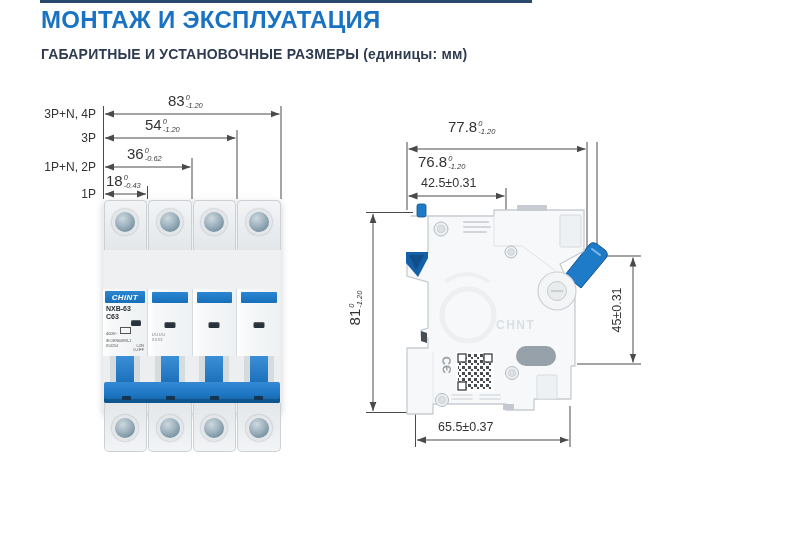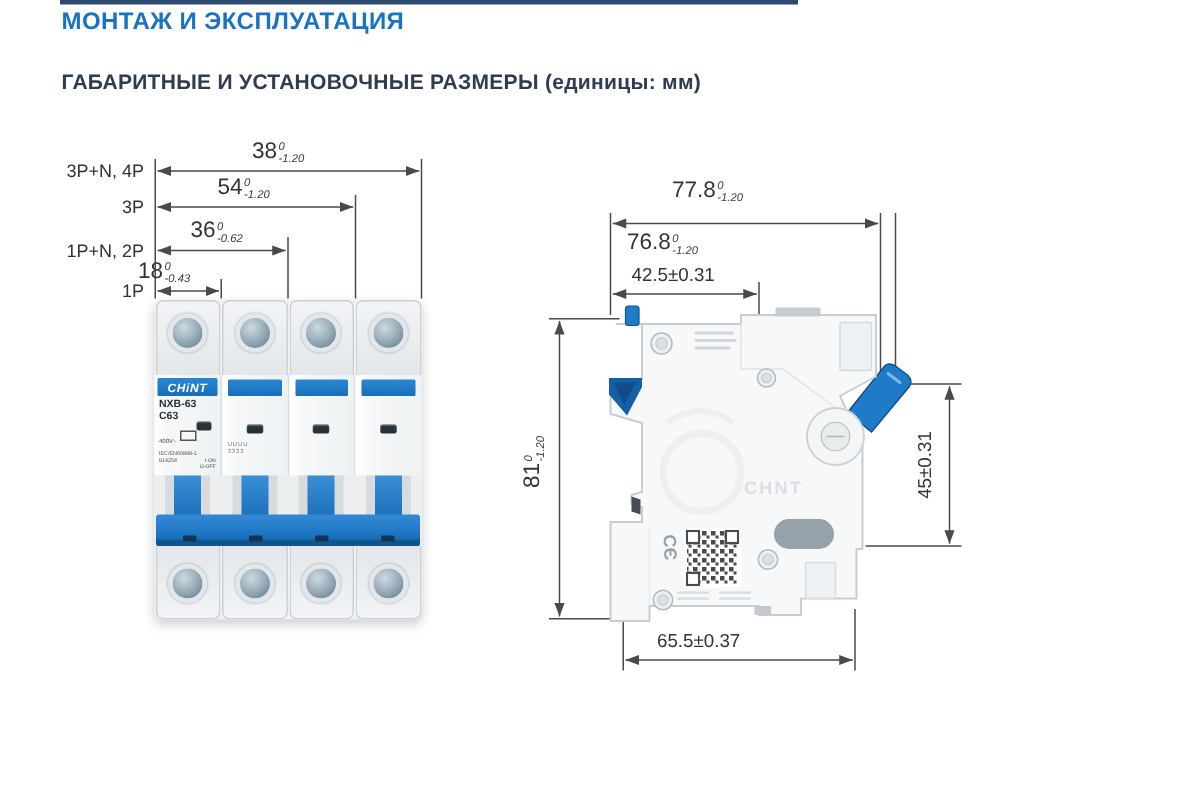--- a/index.html
+++ b/index.html
@@ -1,21 +1,21 @@
 <!DOCTYPE html>
 <html><head>
 <meta charset="utf-8">
 <style>
   html,body{margin:0;padding:0;background:#ffffff;}
   .canvas{
     position:relative;width:785px;height:538px;background:#ffffff;overflow:hidden;
     font-family:"Liberation Sans", sans-serif;
   }
   .topbar{position:absolute;left:40px;top:0;width:492px;height:3px;background:#2c4a6e;}
-  .title{position:absolute;left:41px;top:6px;font-size:16px;font-weight:700;color:#1a73c2;letter-spacing:.3px;}
+  .title{position:absolute;left:41px;top:6px;font-size:24px;font-weight:700;color:#1a73c2;letter-spacing:.3px;}
   .subtitle{position:absolute;left:41px;top:46px;font-size:14px;font-weight:700;color:#2e3b50;letter-spacing:.2px;}
 
   
   .dim{position:absolute;display:inline-flex;align-items:center;gap:1px;color:#333;white-space:nowrap;}
   .dim .num{font-size:15px;line-height:16px;}
   .dim .tol{display:flex;flex-direction:column;font-size:7.5px;line-height:8px;color:#3a3a3a;transform:translateY(1px);}
   .dim.plain{font-size:12.5px;}
   .rot{transform:rotate(-90deg);transform-origin:center;}
   .pole-label{position:absolute;width:72px;text-align:right;font-size:12px;color:#333;white-space:nowrap;}
 
@@ -32,21 +32,21 @@
   .fv-bottom .term{border-radius:0 0 5px 5px;border-bottom:1px solid #ccd1d5;border-top:none;
     background:linear-gradient(0deg,#f2f4f6 0%,#e3e7ea 100%);}
   .screw{
     position:absolute;left:50%;transform:translateX(-50%);width:20px;height:20px;border-radius:50%;
     background:radial-gradient(circle at 38% 32%, #cdd9df 0%, #9db1bd 45%, #75909f 78%, #5d7But7 100%);
     background:radial-gradient(circle at 38% 32%, #cdd9df 0%, #9db1bd 45%, #75909f 78%, #5d7787 100%);
     border:3px solid #e3e7ea;box-shadow:0 0 2px rgba(40,50,60,.45);
   }
   .fv-top .screw{top:8px;}
   .fv-bottom .screw{top:12px;}
-  .fv-face{height:67px;background:#f7f9fa;}
+  .fv-face{height:67px;background:#f7f9fa;margin-top:39px;}
   .pole{flex:1;position:relative;border-right:1px solid #d8dcdf;box-sizing:border-box;background:linear-gradient(90deg,#ffffff 0%,#f6f8f9 20%,#eef1f3 100%);}
   .pole:last-child{border-right:none;}
   .pole-top-bar{margin:3px 4px 0 4px;height:11px;background:linear-gradient(180deg,#2b86d2,#176fba);border-radius:1px;}
   .brand-bar{margin:2px 2px 0 2px;height:12px;background:linear-gradient(180deg,#2b86d2,#176fba);border-radius:1px;
     display:flex;align-items:center;justify-content:center;}
   .brand-bar span{color:#fff;font-size:8px;font-weight:700;font-style:italic;letter-spacing:.4px;}
   .model{font-size:7px;font-weight:700;color:#2b2f33;padding:2px 0 0 3px;line-height:8px;}
   .rating{font-size:7px;font-weight:700;color:#2b2f33;padding:0 0 0 3px;line-height:8px;}
   .voltage{font-size:4px;color:#444;padding-left:3px;line-height:5px;}
   .certbox{display:inline-block;width:9px;height:5px;border:.5px solid #555;margin-left:2px;vertical-align:middle;}
@@ -277,41 +277,41 @@
         </div>
     </div>
   </div>
 
   <div class="pole-label" style="left:24px;top:107px">3P+N, 4P</div>
   <div class="pole-label" style="left:24px;top:131px">3P</div>
   <div class="pole-label" style="left:24px;top:160px">1P+N, 2P</div>
   <div class="pole-label" style="left:24px;top:187px">1P</div>
 
   <div class="dim" style="left:168px;top:93px">
-    <span class="num">38</span>
+    <span class="num">83</span>
     <span class="tol">
         <i>0</i>
         <i>-1.20</i>
       </span>
   </div>
   <div class="dim" style="left:145px;top:117px">
     <span class="num">54</span>
     <span class="tol">
         <i>0</i>
         <i>-1.20</i>
       </span>
   </div>
   <div class="dim" style="left:127px;top:146px">
     <span class="num">36</span>
     <span class="tol">
         <i>0</i>
         <i>-0.62</i>
       </span>
   </div>
-  <div class="dim" style="left:92px;top:173px">
+  <div class="dim" style="left:106px;top:173px">
     <span class="num">18</span>
     <span class="tol">
         <i>0</i>
         <i>-0.43</i>
       </span>
   </div>
 
   <div class="dim" style="left:448px;top:119px">
     <span class="num">77.8</span>
     <span class="tol">

